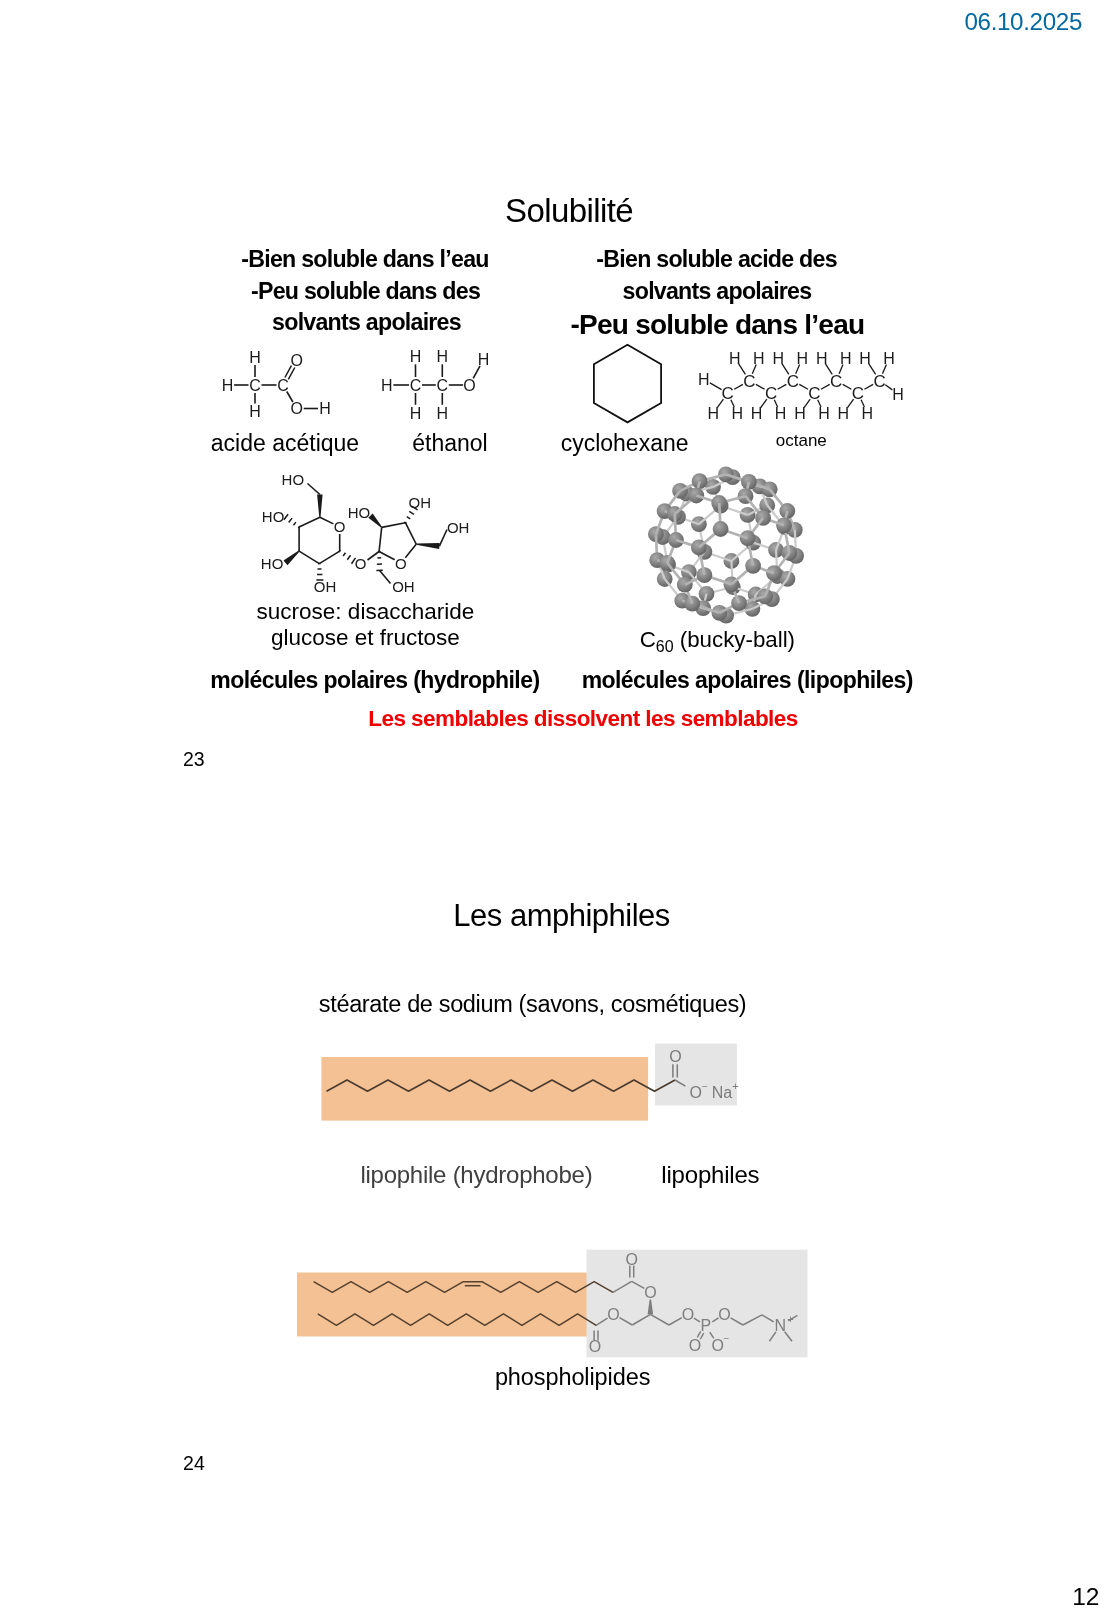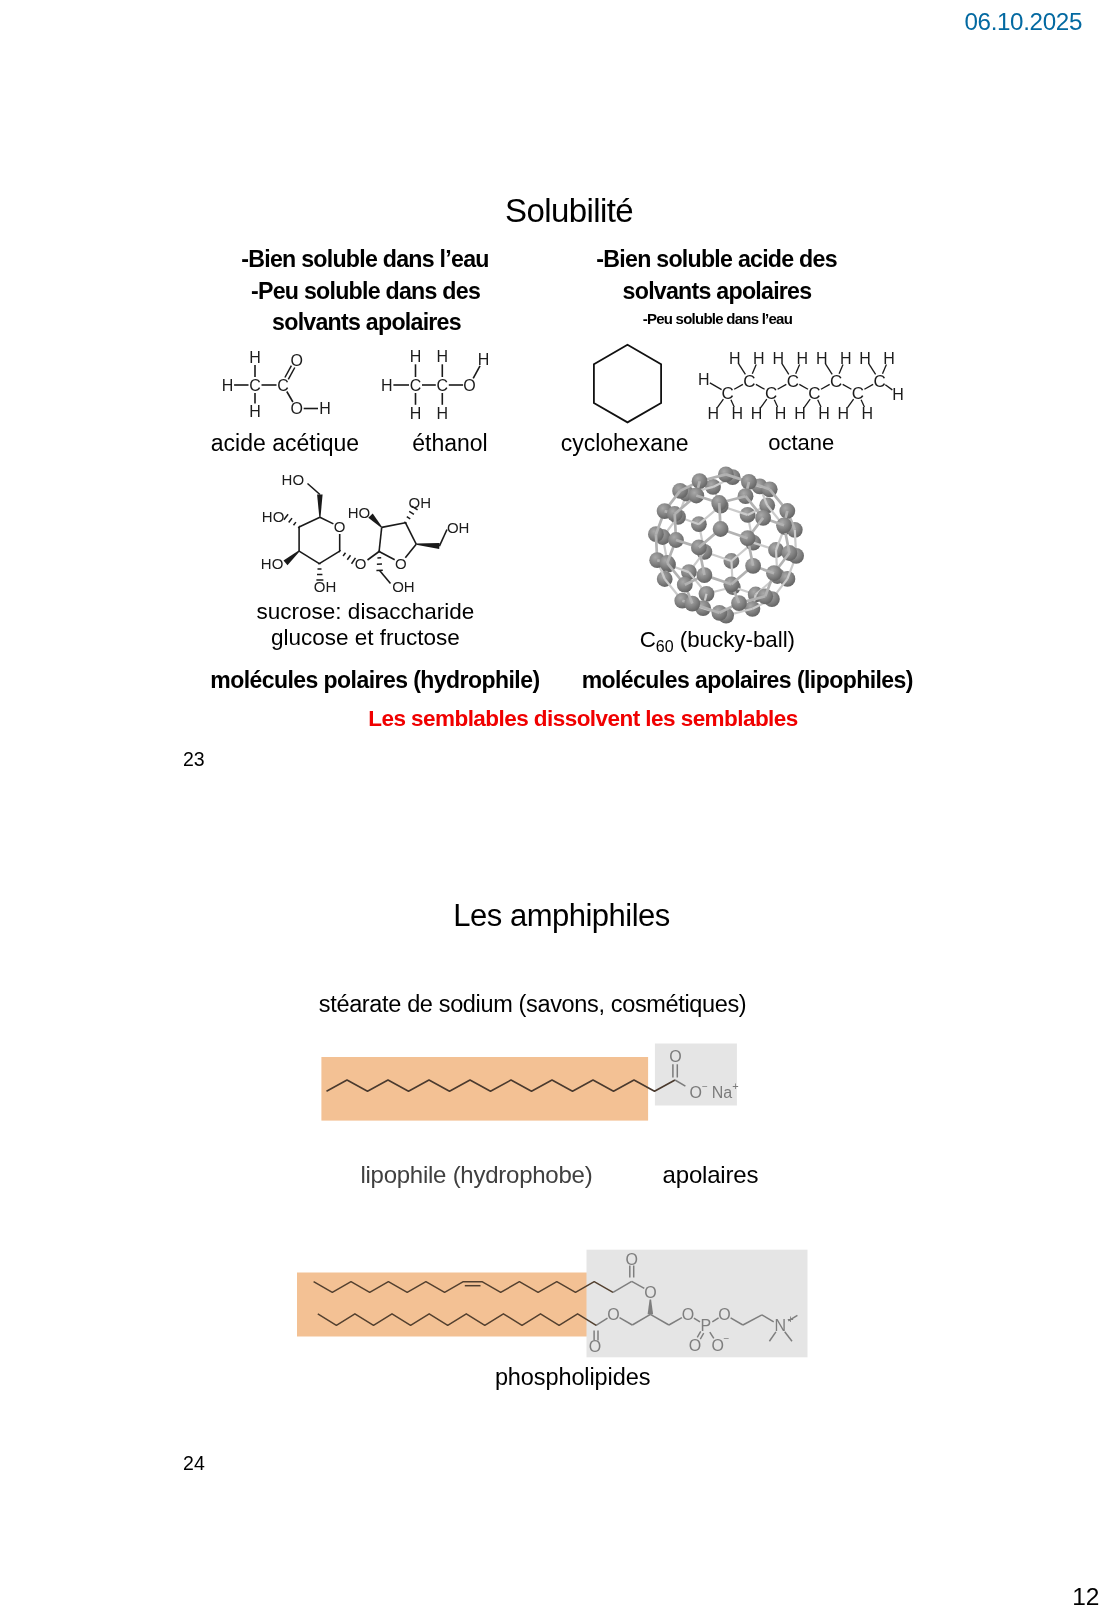--- a/index.html
+++ b/index.html
@@ -5,21 +5,21 @@
 .t{position:absolute;white-space:nowrap;line-height:1;}
 svg text{font-family:"Liberation Sans",sans-serif;}
 </style></head><body>
 <div class="t" style="left:1082px;top:10.0px;font-size:24.2px;font-weight:400;color:#0369a1;transform:translateX(-100%);letter-spacing:-0.35px;text-align:right;">06.10.2025</div>
 <div class="t" style="left:562.0px;top:194.4px;font-size:33.0px;font-weight:400;color:#000;transform:translateX(-50%);letter-spacing:-0.6px;margin-left:7px;">Solubilité</div>
 <div class="t" style="left:365.0px;top:248.3px;font-size:23.2px;font-weight:700;color:#000;transform:translateX(-50%);letter-spacing:-0.75px;">-Bien soluble dans l’eau</div>
 <div class="t" style="left:365.5px;top:279.7px;font-size:23.2px;font-weight:700;color:#000;transform:translateX(-50%);letter-spacing:-0.75px;">-Peu soluble dans des</div>
 <div class="t" style="left:366.5px;top:311.1px;font-size:23.2px;font-weight:700;color:#000;transform:translateX(-50%);letter-spacing:-0.75px;">solvants apolaires</div>
 <div class="t" style="left:716.6px;top:248.3px;font-size:23.2px;font-weight:700;color:#000;transform:translateX(-50%);letter-spacing:-0.75px;">-Bien soluble acide des</div>
 <div class="t" style="left:717.0px;top:279.7px;font-size:23.2px;font-weight:700;color:#000;transform:translateX(-50%);letter-spacing:-0.75px;">solvants apolaires</div>
-<div class="t" style="left:717.4px;top:311.1px;font-size:15px;font-weight:700;color:#000;transform:translateX(-50%);letter-spacing:-0.75px;">-Peu soluble dans l’eau</div>
+<div class="t" style="left:717.4px;top:311.1px;font-size:28px;font-weight:700;color:#000;transform:translateX(-50%);letter-spacing:-0.75px;">-Peu soluble dans l’eau</div>
 <svg style="position:absolute;left:205px;top:340px" width="145" height="92" viewBox="205 340 145 92" font-family="Liberation Sans, sans-serif">
 <line x1="234.1" y1="385.0" x2="248.5" y2="385.0" stroke="#1a1a1a" stroke-width="1.6"></line>
 <line x1="255.0" y1="365.0" x2="255.0" y2="377.0" stroke="#1a1a1a" stroke-width="1.6"></line>
 <line x1="255.0" y1="393.0" x2="255.0" y2="403.6" stroke="#1a1a1a" stroke-width="1.6"></line>
 <line x1="261.5" y1="385.0" x2="276.5" y2="385.0" stroke="#1a1a1a" stroke-width="1.6"></line>
 <line x1="284.9" y1="377.5" x2="291.4" y2="365.7" stroke="#1a1a1a" stroke-width="1.5"></line>
 <line x1="288.3" y1="379.3" x2="294.8" y2="367.5" stroke="#1a1a1a" stroke-width="1.5"></line>
 <line x1="286.8" y1="391.5" x2="292.9" y2="402.0" stroke="#1a1a1a" stroke-width="1.6"></line>
 <line x1="303.7" y1="408.5" x2="318.0" y2="408.5" stroke="#1a1a1a" stroke-width="1.6"></line>
 <text x="255.0" y="362.7" text-anchor="middle" font-size="16" fill="#1c1c1c">H</text>
@@ -102,21 +102,21 @@
 <text x="800.0" y="419.1" text-anchor="middle" font-size="16" fill="#1c1c1c">H</text>
 <text x="824.0" y="419.1" text-anchor="middle" font-size="16" fill="#1c1c1c">H</text>
 <text x="843.4" y="419.1" text-anchor="middle" font-size="16" fill="#1c1c1c">H</text>
 <text x="867.4" y="419.1" text-anchor="middle" font-size="16" fill="#1c1c1c">H</text>
 <text x="703.8" y="385.2" text-anchor="middle" font-size="16" fill="#1c1c1c">H</text>
 <text x="898.0" y="399.7" text-anchor="middle" font-size="16" fill="#1c1c1c">H</text>
 </svg>
 <div class="t" style="left:285.0px;top:432.3px;font-size:23.0px;font-weight:400;color:#000;transform:translateX(-50%);">acide acétique</div>
 <div class="t" style="left:450.0px;top:432.3px;font-size:23.0px;font-weight:400;color:#000;transform:translateX(-50%);">éthanol</div>
 <div class="t" style="left:624.6px;top:432.3px;font-size:23.0px;font-weight:400;color:#000;transform:translateX(-50%);text-align:center;">cyclohexane</div>
-<div class="t" style="left:801.3px;top:432.3px;font-size:22px;font-weight:400;color:#000;transform:translateX(-50%);">octane</div>
+<div class="t" style="left:801.3px;top:432.3px;font-size:17px;font-weight:400;color:#000;transform:translateX(-50%);">octane</div>
 <svg style="position:absolute;left:248px;top:465px" width="235" height="140" viewBox="248 465 235 140" font-family="Liberation Sans, sans-serif">
 <line x1="319.9" y1="517.3" x2="333.4" y2="523.9" stroke="#1a1a1a" stroke-width="1.6"></line>
 <line x1="339.7" y1="534.0" x2="339.7" y2="551.1" stroke="#1a1a1a" stroke-width="1.6"></line>
 <line x1="339.7" y1="551.1" x2="319.3" y2="563.6" stroke="#1a1a1a" stroke-width="1.6"></line>
 <line x1="319.3" y1="563.6" x2="299.1" y2="551.1" stroke="#1a1a1a" stroke-width="1.6"></line>
 <line x1="299.1" y1="551.1" x2="299.1" y2="527.0" stroke="#1a1a1a" stroke-width="1.6"></line>
 <line x1="299.1" y1="527.0" x2="319.9" y2="517.3" stroke="#1a1a1a" stroke-width="1.6"></line>
 <polygon points="320.5,517.3 319.3,517.3 317.1,494.5 322.6,494.5" fill="#1a1a1a"></polygon>
 <line x1="319.9" y1="494.5" x2="307.5" y2="483.5" stroke="#1a1a1a" stroke-width="1.6"></line>
 <line x1="298.3" y1="528.0" x2="299.9" y2="526.0" stroke="#1a1a1a" stroke-width="1.5"></line>
@@ -337,21 +337,21 @@
 <line x1="672.9" y1="1064.3" x2="672.9" y2="1077.5" stroke="#7b7b7b" stroke-width="1.5"></line>
 <line x1="677.3" y1="1064.3" x2="677.3" y2="1077.5" stroke="#7b7b7b" stroke-width="1.5"></line>
 <line x1="675.0" y1="1080.0" x2="685.4" y2="1086.2" stroke="#7b7b7b" stroke-width="1.5"></line>
 <text x="675.5" y="1061.6" text-anchor="middle" font-size="16" fill="#7b7b7b">O</text>
 <text x="695.8" y="1098.3" text-anchor="middle" font-size="16" fill="#7b7b7b">O</text>
 <text x="705.0" y="1089.6" text-anchor="middle" font-size="10" fill="#7b7b7b">−</text>
 <text x="722.0" y="1098.3" text-anchor="middle" font-size="16" fill="#7b7b7b">Na</text>
 <text x="735.5" y="1089.7" text-anchor="middle" font-size="11" fill="#7b7b7b">+</text>
 </svg>
 <div class="t" style="left:476.4px;top:1163.2px;font-size:24.0px;font-weight:400;color:#404040;transform:translateX(-50%);letter-spacing:-0.25px;">lipophile (hydrophobe)</div>
-<div class="t" style="left:710.4px;top:1163.2px;font-size:24.0px;font-weight:400;color:#000;transform:translateX(-50%);letter-spacing:-0.2px;">apolaires</div>
+<div class="t" style="left:710.4px;top:1163.2px;font-size:24.0px;font-weight:400;color:#000;transform:translateX(-50%);letter-spacing:-0.2px;">lipophiles</div>
 <svg style="position:absolute;left:290px;top:1243px" width="525" height="122" viewBox="290 1243 525 122" font-family="Liberation Sans, sans-serif">
 <rect x="297" y="1272.5" width="291" height="64" fill="#F3C194"></rect>
 <rect x="586.5" y="1249.7" width="221" height="107.6" fill="#E5E5E5"></rect>
 <polyline points="313.6,1281.7 332.3,1292.3 351.0,1281.7 369.7,1292.3 388.4,1281.7 407.2,1292.3 425.9,1281.7 444.6,1292.3 463.3,1281.7 482.0,1281.7 500.7,1292.3 519.4,1281.7 538.1,1292.3 556.8,1281.7 575.5,1292.3 594.2,1281.7 613.0,1292.3" fill="none" stroke="#53402f" stroke-width="1.5" stroke-linejoin="round"></polyline>
 <line x1="464.8" y1="1285.7" x2="480.5" y2="1285.7" stroke="#53402f" stroke-width="1.5"></line>
 <line x1="613.0" y1="1292.3" x2="631.7" y2="1281.3" stroke="#7e7e7e" stroke-width="1.5"></line>
 <line x1="629.8" y1="1265.5" x2="629.8" y2="1277.5" stroke="#7e7e7e" stroke-width="1.5"></line>
 <line x1="633.7" y1="1265.5" x2="633.7" y2="1277.5" stroke="#7e7e7e" stroke-width="1.5"></line>
 <text x="631.7" y="1265.2" text-anchor="middle" font-size="16" fill="#7e7e7e">O</text>
 <line x1="631.7" y1="1281.3" x2="644.3" y2="1288.4" stroke="#7e7e7e" stroke-width="1.5"></line>

